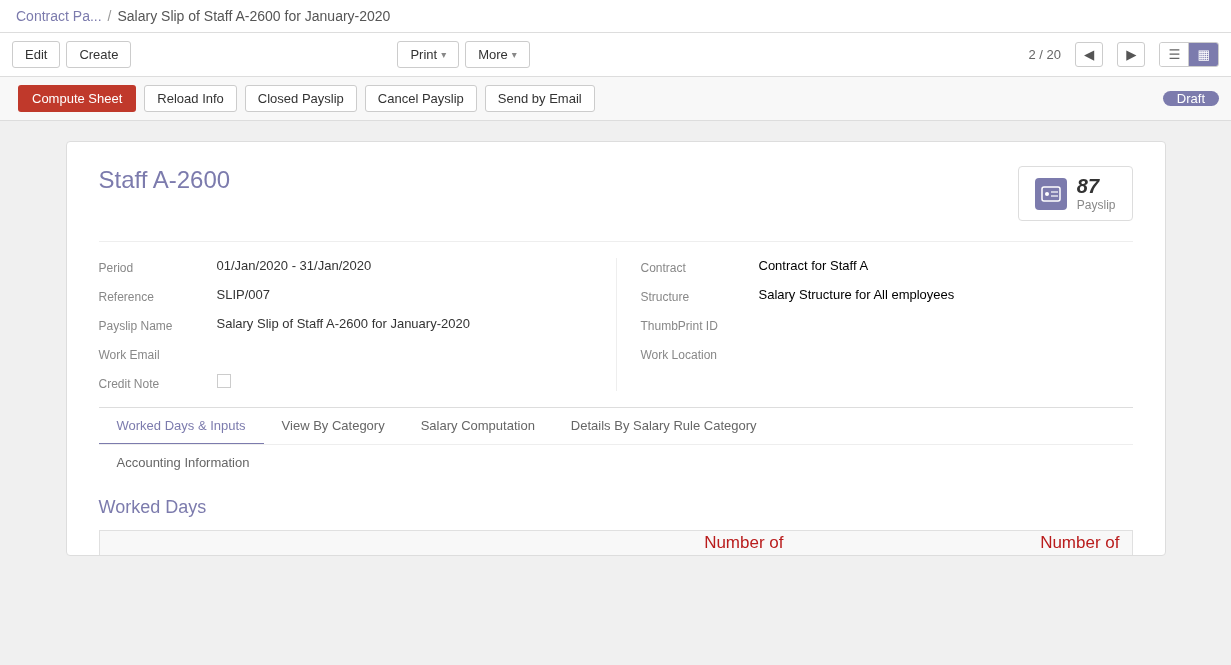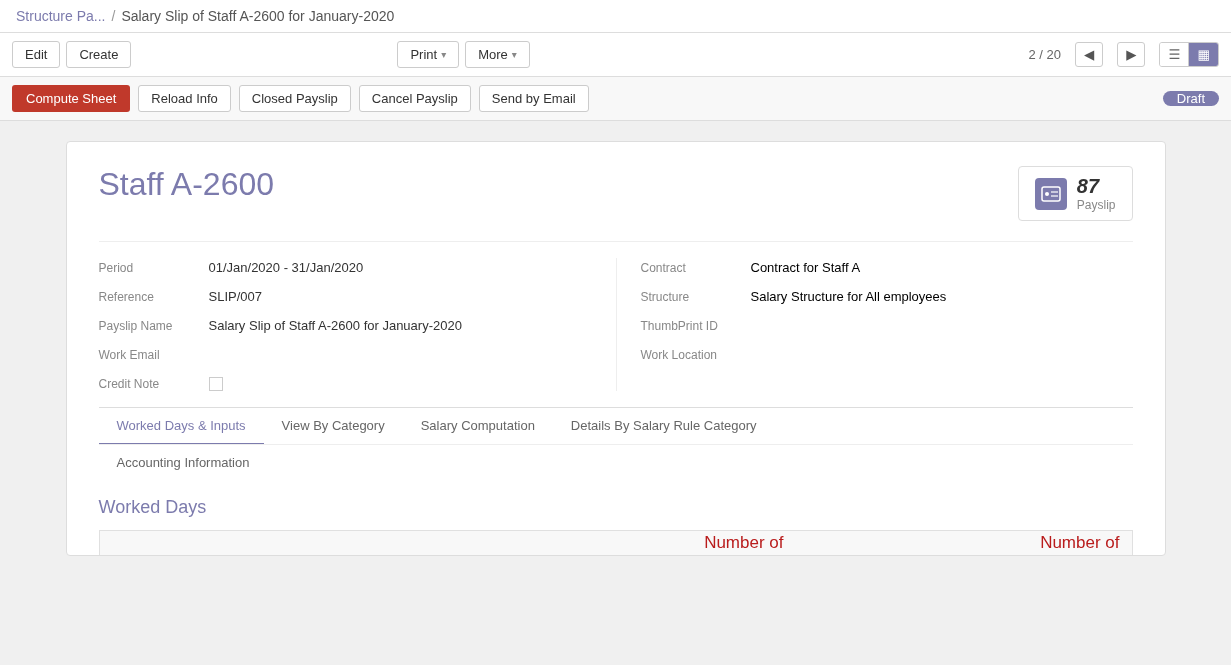--- a/index.html
+++ b/index.html
@@ -77,20 +77,21 @@
     }
     .btn-compute {
       background: #c0392b;
       color: #fff;
       border: none;
       padding: 6px 14px;
       border-radius: 3px;
       cursor: pointer;
       font-size: 13px;
       font-weight: 500;
+      margin-left: 6px;
     }
     .btn-action {
       background: #fff;
       border: 1px solid #ccc;
       padding: 5px 12px;
       border-radius: 3px;
       cursor: pointer;
       font-size: 13px;
       color: #333;
     }
@@ -121,21 +122,21 @@
 
     
     .staff-header {
       display: flex;
       align-items: flex-start;
       justify-content: space-between;
       margin-bottom: 20px;
     }
     .staff-name {
       color: #7c7bad;
-      font-size: 32px;
+      font-size: 24px;
       font-weight: 500;
     }
     .payslip-counter {
       display: flex;
       align-items: center;
       gap: 10px;
       border: 1px solid #ddd;
       border-radius: 4px;
       padding: 8px 16px;
       background: #fff;
@@ -156,21 +157,21 @@
     .form-section {
       display: grid;
       grid-template-columns: 1fr 1fr;
       gap: 0;
       border-top: 1px solid #eee;
       padding-top: 16px;
       margin-bottom: 16px;
     }
     .field-group { display: flex; flex-direction: column; gap: 12px; padding-right: 24px; }
     .field-group.right { padding-right: 0; padding-left: 24px; border-left: 1px solid #eee; }
-    .field-row { display: flex; align-items: flex-end; }
+    .field-row { display: flex; align-items: flex-start; gap: 8px; }
     .field-label { color: #888; font-size: 12px; min-width: 110px; padding-top: 3px; }
     .field-value { color: #333; font-size: 13px; flex: 1; }
     .field-value.muted { color: #000000; }
     .checkbox-field { width: 14px; height: 14px; border: 1px solid #ccc; display: inline-block; background: #fff; }
 
     
     .tabs-bar {
       display: flex;
       flex-wrap: wrap;
       border-top: 1px solid #ddd;
@@ -213,21 +214,21 @@
     .table-header-col { text-align: right; }
     .table-header-col:first-child { text-align: left; }
 
     
     .arrow { font-size: 10px; color: #888; }
   </style>
 </head>
 <body>
 
 <div class="breadcrumb-bar">
-  <a class="breadcrumb-link">Structure Pa...</a>
+  <a class="breadcrumb-link">Contract Pa...</a>
   <span class="breadcrumb-sep">/</span>
   <span class="breadcrumb-current">Salary Slip of Staff A-2600 for January-2020</span>
 </div>
 
 <div class="toolbar">
   <button class="btn btn-primary">Edit</button>
   <button class="btn btn-primary">Create</button>
 
   <div style="margin-left: 260px; display:flex; gap:6px; align-items:center;">
     <button class="btn">

